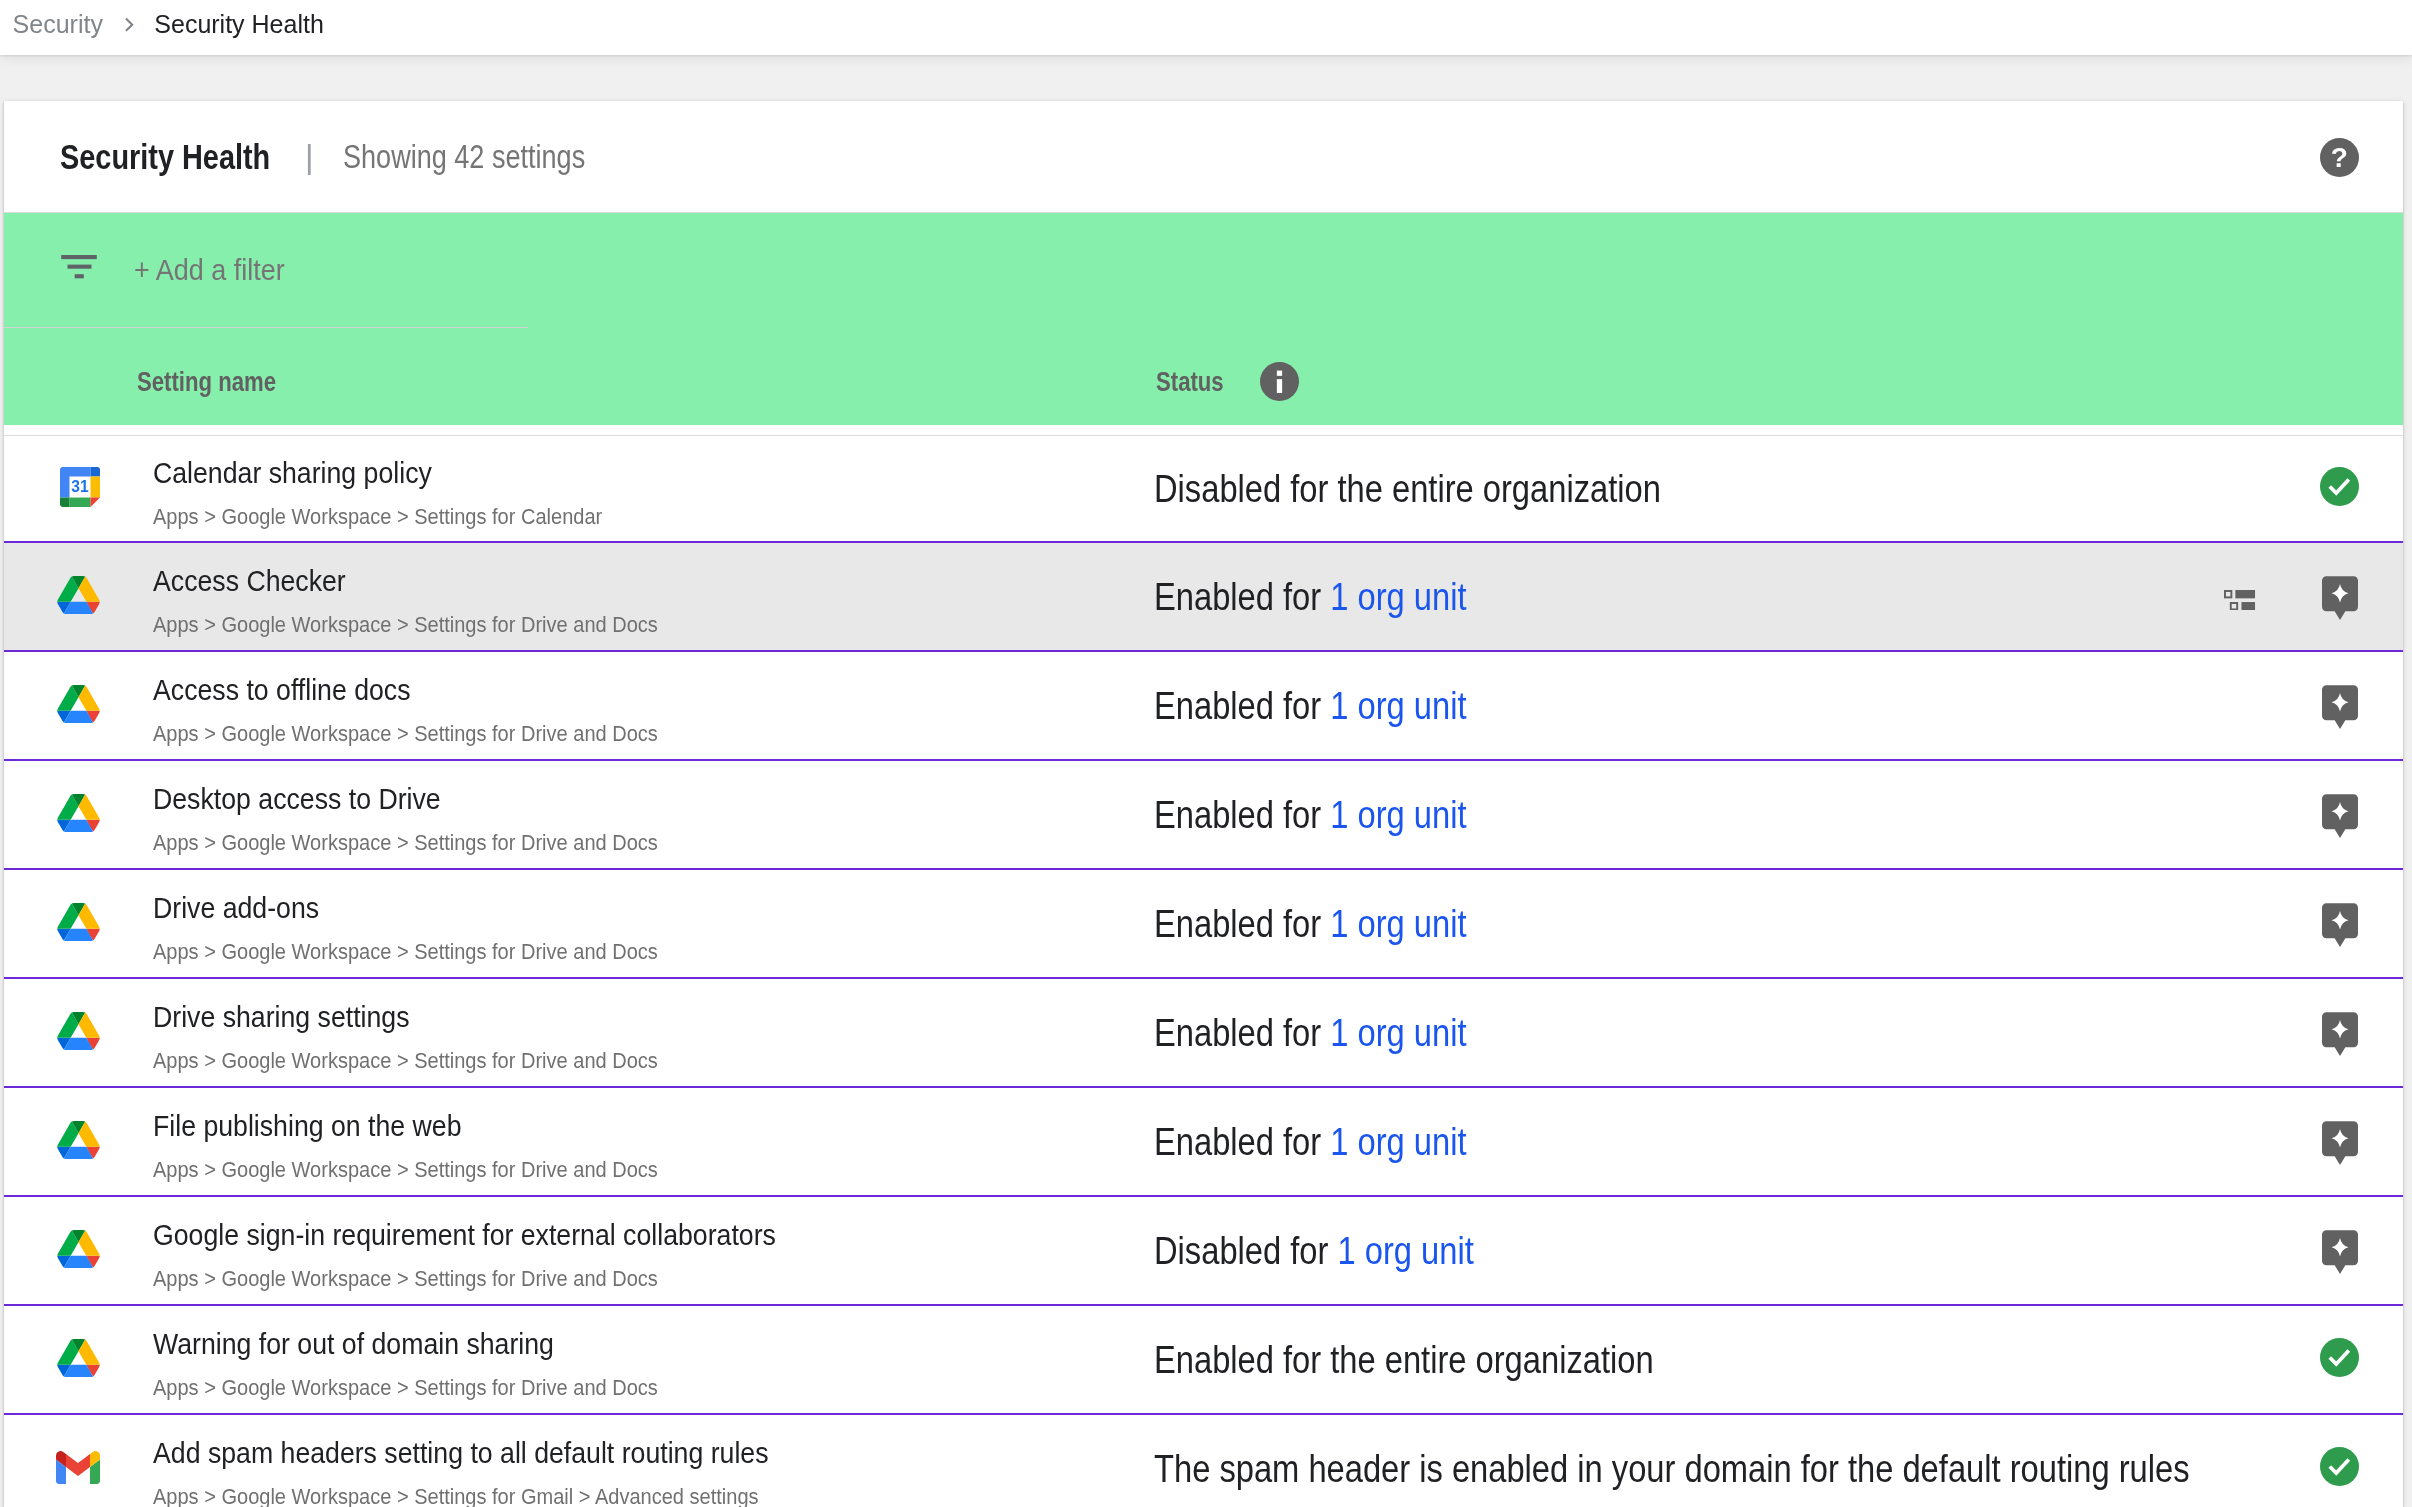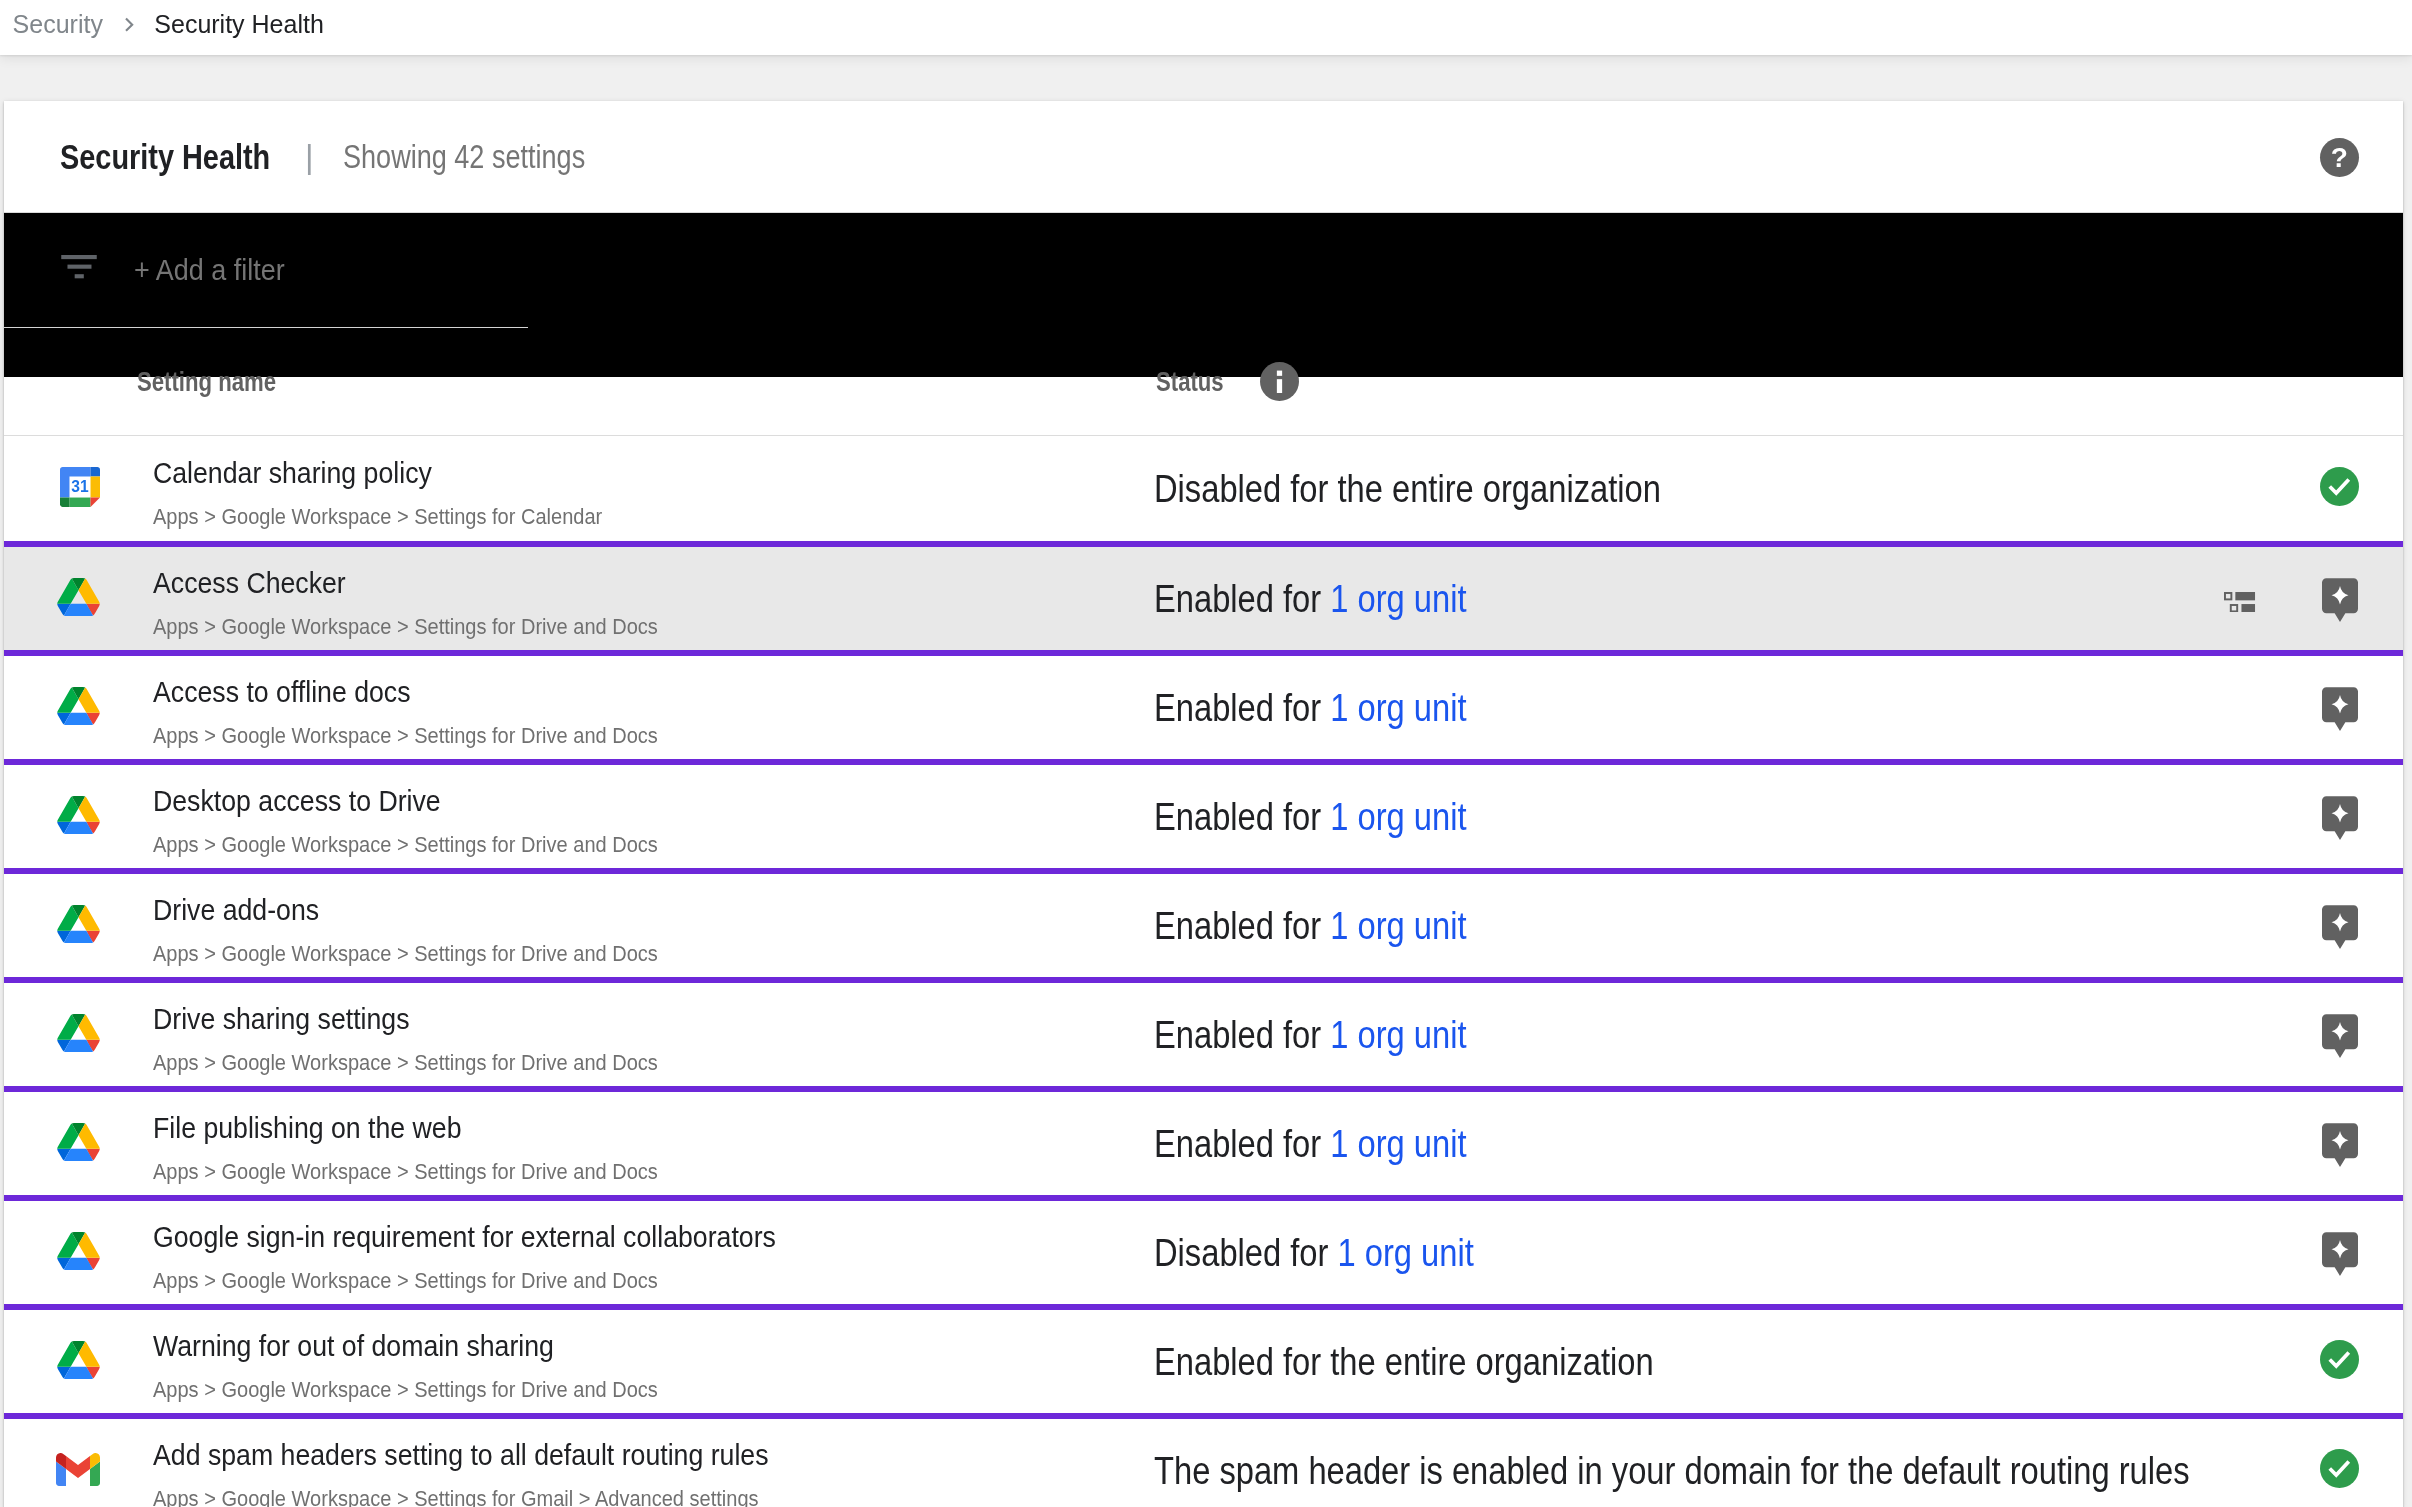--- a/index.html
+++ b/index.html
@@ -8,28 +8,28 @@
   .crumbs { position:absolute; left:12.6px; top:0; height:51px; line-height:48px; font-size:25px; color:#80868b; }
   .crumbs .cur { color:#202124; }
   .crumbs svg { vertical-align:middle; margin:0 14.6px 2.9px 15.5px; }
   .card { position:absolute; left:3.9px; top:101px; width:2399px; height:1407px; background:#fff; box-shadow:0 1px 1.9px rgba(0,0,0,0.25), 0 1px 5.8px rgba(0,0,0,0.1); }
   .cardhead { position:relative; height:112px; border-bottom:1px solid #dadada; }
   .ch-line { position:absolute; left:56px; top:0; height:112px; display:flex; align-items:center; }
   .ch-title { font-size:35px; font-weight:bold; color:#202124; transform:scaleX(0.825); transform-origin:left center; display:inline-block; }
   .ch-sep { font-size:33px; color:#9aa0a6; margin-left:-9.7px; font-weight:400; display:inline-block;}
   .ch-sub { font-size:33px; color:#757575; margin-left:29px; transform:scaleX(0.82); transform-origin:left center; display:inline-block; }
   .helpbtn { position:absolute; right:44px; top:37px; width:39px; height:39px; border-radius:50%; background:#616161; color:#fff; text-align:center; line-height:39px; font-size:28px; font-weight:bold; }
-  .graypanel { position:absolute; left:0; top:112px; width:2399px; height:164px; background:#000000; }
+  .graypanel { position:absolute; left:0; top:112px; width:2399px; height:212px; background:#86efac; }
   .fline { position:absolute; left:0; top:114px; width:524px; border-bottom:1px solid #d4d4d4; }
   .addfilter { position:absolute; left:130px; top:0; height:115px; line-height:115px; font-size:29px; color:#757575; transform:scaleX(0.93); transform-origin:left center; }
   .thead-name { position:absolute; left:133px; top:115px; height:108px; line-height:108px; font-size:27px; font-weight:bold; color:#616161; transform:scaleX(0.82); transform-origin:left center; }
   .thead-status { position:absolute; left:1152px; top:115px; height:108px; line-height:108px; font-size:27px; font-weight:bold; color:#616161; transform:scaleX(0.82); transform-origin:left center; }
   .infoicon { position:absolute; left:1256px; top:149px; }
   .rows { position:absolute; left:0; top:334px; width:2399px; }
-  .row { position:relative; width:2399px; height:109px; border-top:6px solid #6d28d9; background:#fff; }
+  .row { position:relative; width:2399px; height:109px; border-top:2px solid #6d28d9; background:#fff; }
   .row.first { height:106px; border-top:1px solid #dcdcdc; }
   .row.sel { background:#e8e8e8; }
   .ricon { position:absolute; left:46px; top:0; width:50px; height:100%; display:flex; align-items:center; justify-content:flex-end; }
   .ricon svg { margin-top:-2.9px; }
   .rtext { position:absolute; left:149px; top:calc(50% + 6.8px); transform:translateY(-50%); }
   .rtitle { font-size:29px; color:#202124; line-height:43px; white-space:nowrap; }
   .rtitle span { display:inline-block; transform:scaleX(0.92); transform-origin:left bottom; }
   .rsub { font-size:22px; color:#707070; line-height:43px; white-space:nowrap; }
   .rsub span { display:inline-block; transform:scaleX(0.91); transform-origin:left bottom; }
   .rstatus { position:absolute; left:1150px; top:0; height:100%; display:flex; align-items:center; font-size:38px; color:#202124; white-space:nowrap; }

